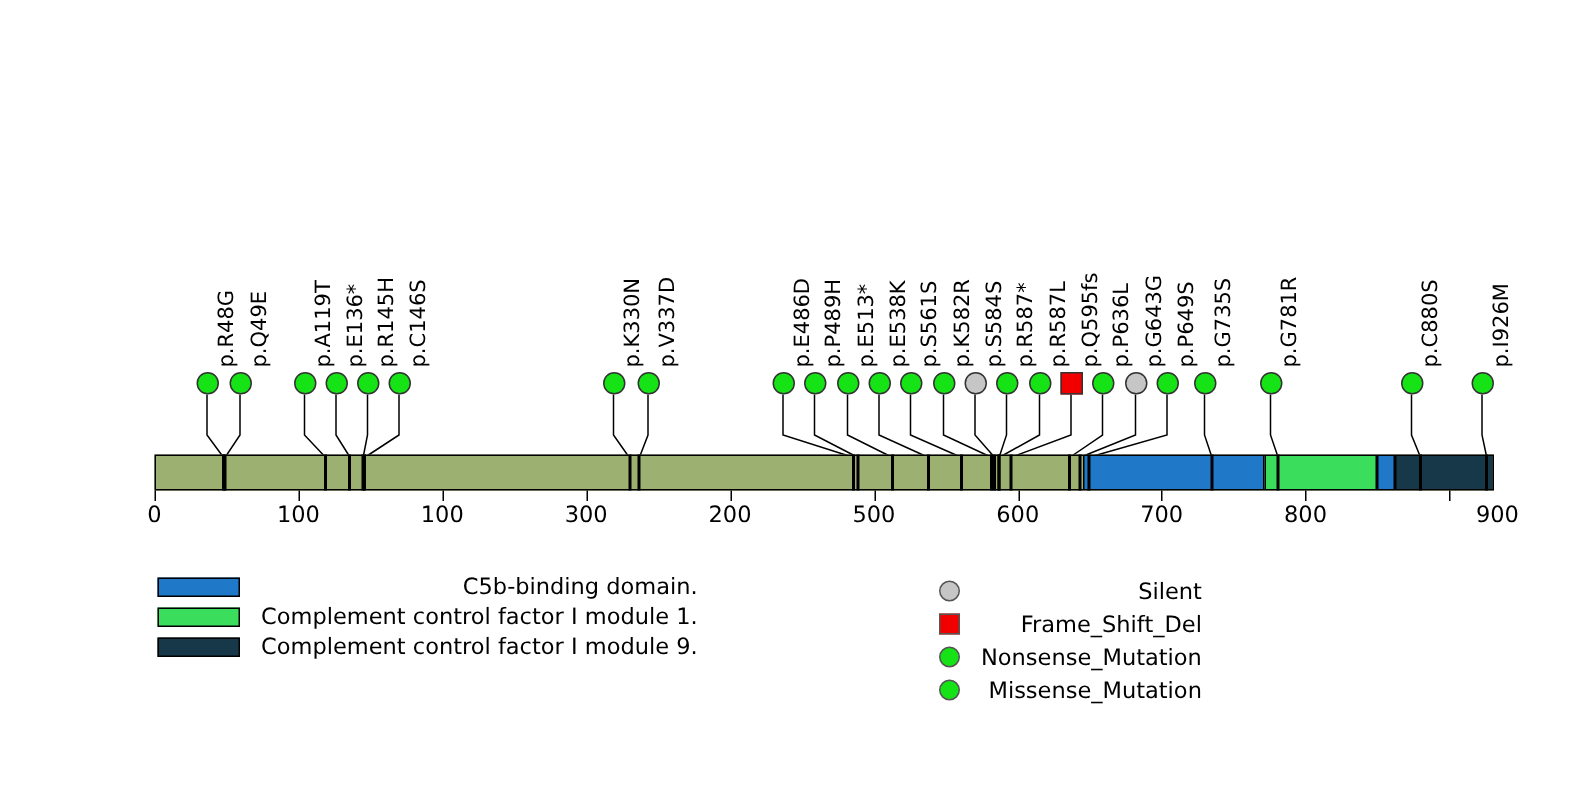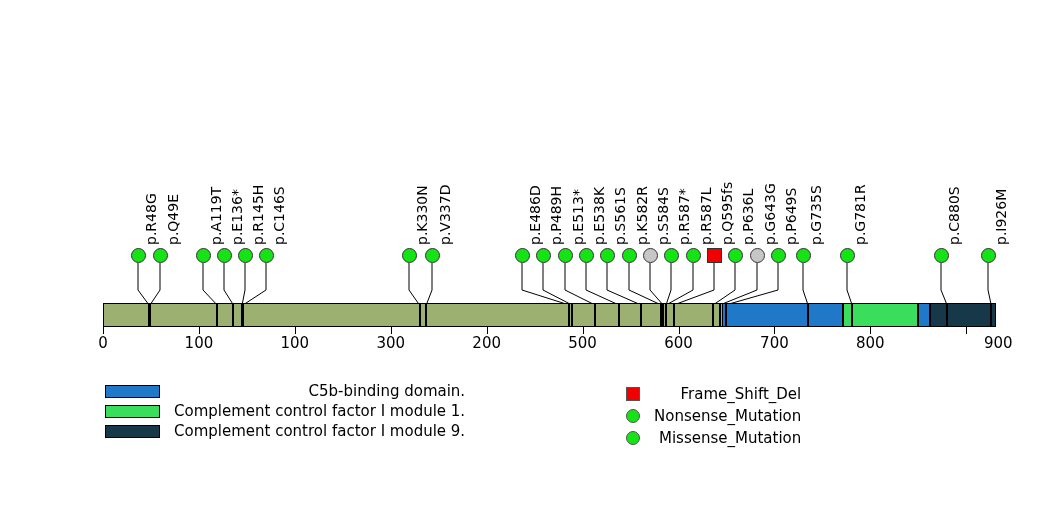--- a/index.html
+++ b/index.html
@@ -293,20 +293,24 @@
         <div class="txt">Complement control factor I module 1.</div>
       </div>
       <div class="legend-row">
         <div class="sw" style="background: rgb(22, 56, 73);"></div>
         <div class="txt">Complement control factor I module 9.</div>
       </div>
     </div>
 
   <div id="mutation-legend">
       <div class="legend-row">
+        <div class="sw circle" style="background: rgb(198, 198, 198);"></div>
+        <div class="txt">Silent</div>
+      </div>
+      <div class="legend-row">
         <div class="sw square" style="background: rgb(242, 0, 0);"></div>
         <div class="txt">Frame_Shift_Del</div>
       </div>
       <div class="legend-row">
         <div class="sw circle" style="background: rgb(22, 227, 22);"></div>
         <div class="txt">Nonsense_Mutation</div>
       </div>
       <div class="legend-row">
         <div class="sw circle" style="background: rgb(22, 227, 22);"></div>
         <div class="txt">Missense_Mutation</div>

